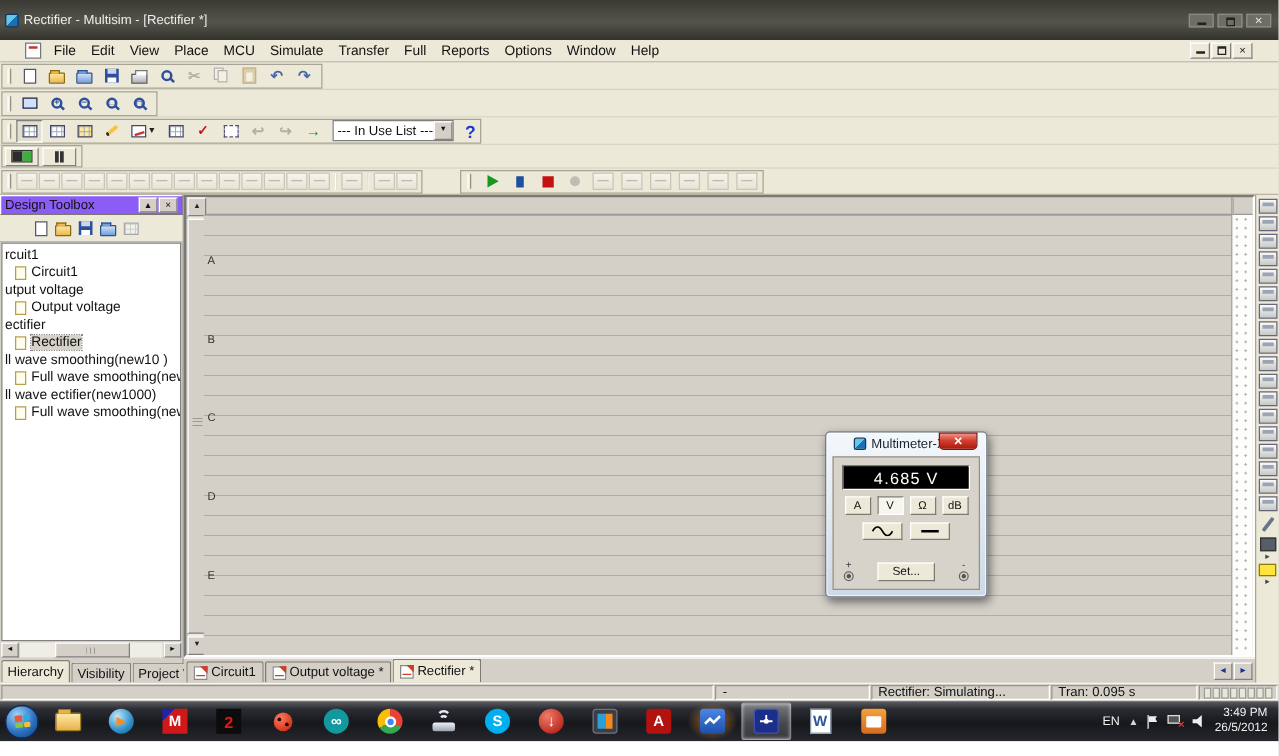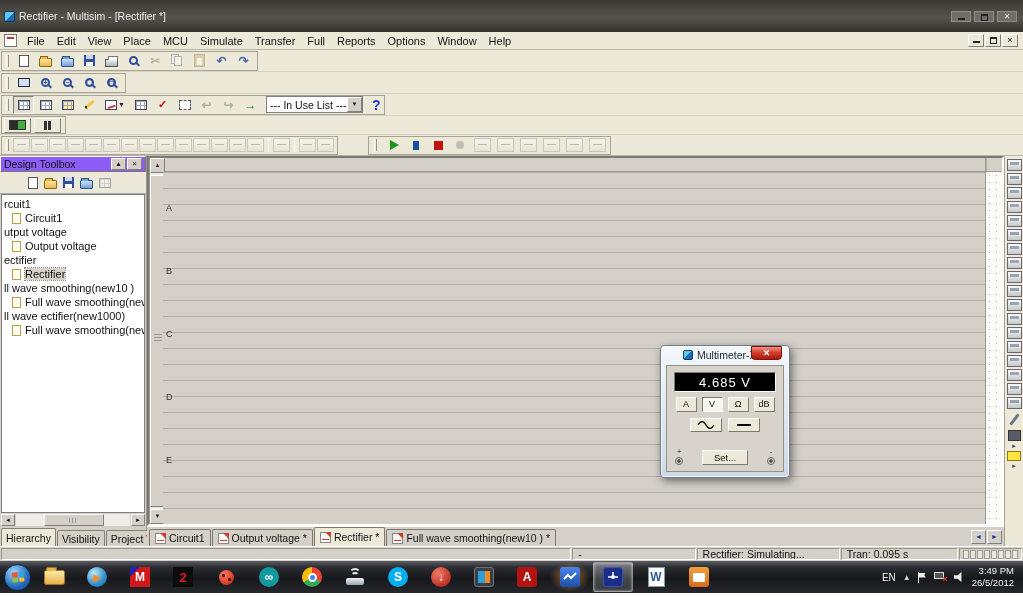--- a/index.html
+++ b/index.html
@@ -7,21 +7,21 @@
   .app{position:relative;width:1023px;height:605px;overflow:hidden;background:#d4d0c8;font-size:11px;color:#111}
 
   
   .titlebar{height:32px;background:linear-gradient(#3a3934,#55544c 55%,#33322c);display:flex;align-items:center;gap:4px;padding:0 4px;color:#ececec}
   .tb-ico{width:11px;height:11px;border-radius:2px;background:linear-gradient(135deg,#63c6ea 0 50%,#1b6fb4 50% 100%);border:1px solid #0d3b66}
   .titlebar .t{font-size:10.5px;white-space:nowrap}
   .winbtns{margin-left:auto;display:flex;gap:3px;padding-right:2px}
   .wb{width:20px;height:11px;background:#6e6d67;border:1px solid #8d8c85;color:#e3e3e0;font-size:8px;line-height:9px;text-align:center}
 
   
-  .menubar{height:18px;background:#ece9d8;border-bottom:1px solid #b9b5a7;display:flex;align-items:center;padding:0 2px}
+  .menubar{height:18px;background:#ece9d8;border-bottom:1px solid #b9b5a7;display:flex;align-items:center;padding:0 18px}
   .micon{width:13px;height:13px;background:#fff;border:1px solid #777;position:relative;margin:0 4px 0 2px}
   .micon::after{content:"";position:absolute;left:2px;top:2px;width:7px;height:2px;background:#c33}
   .mitem{padding:2px 6px;cursor:default}
   .mdi{margin-left:auto;display:flex;gap:1px;padding-right:3px}
   .mdib{width:16px;height:13px;background:#ece9d8;border:1px solid;border-color:#fff #808080 #808080 #fff;font-size:9px;line-height:10px;text-align:center}
   .gl-min{display:inline-block;width:7px;border-bottom:2px solid #222;height:8px}
   .gl-res{display:inline-block;width:7px;height:7px;border:1px solid #222;border-top-width:2px;margin-top:2px}
 
   
   .tbrow{background:#ece9d8;display:flex;align-items:center;position:relative;border-bottom:1px solid #d8d4c4}
@@ -634,24 +634,20 @@
             <span>Circuit1</span>
           </span>
         <span class="stab">
             <span class="sico"></span>
             <span>Output voltage *</span>
           </span>
         <span class="stab on">
             <span class="sico"></span>
             <span>Rectifier *</span>
           </span>
-        <span class="stab">
-            <span class="sico"></span>
-            <span>Full wave smoothing(new10 ) *</span>
-          </span>
         <span class="tnav">
           <span class="tnb">◄</span>
           <span class="tnb">►</span>
         </span>
       </div>
     </div>
 
     <div class="instrbar">
       <span class="inst"></span>
       <span class="inst"></span>

